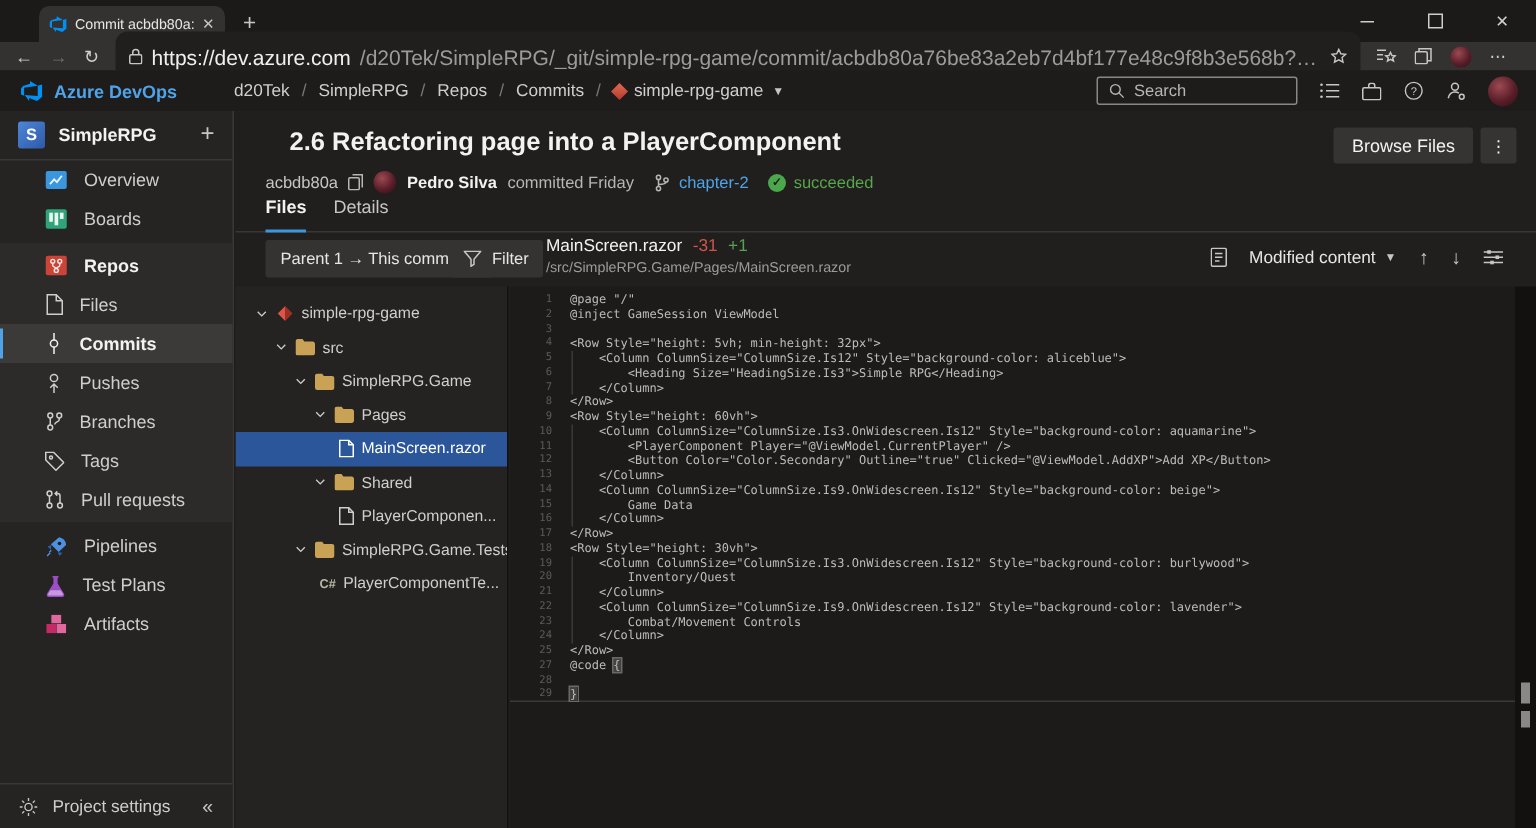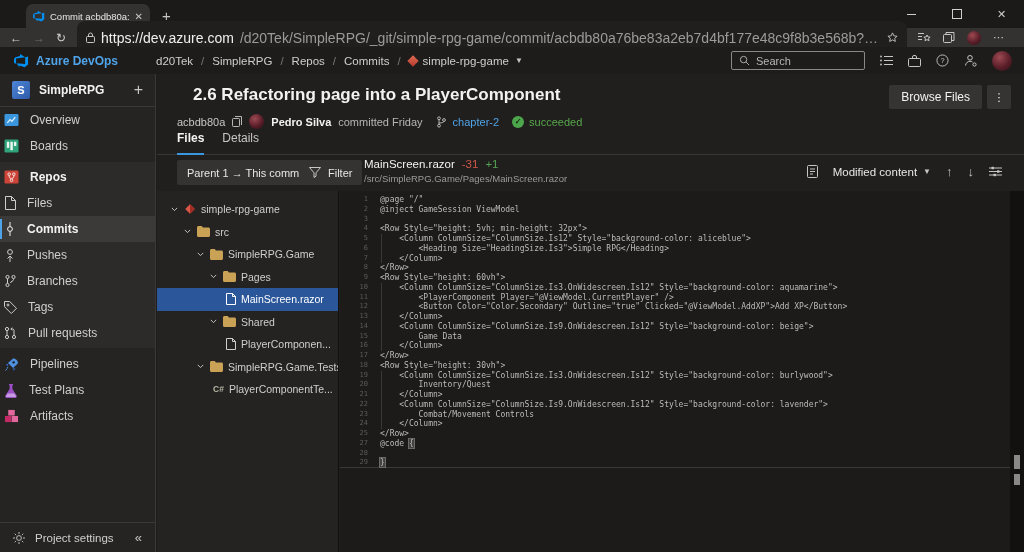--- a/index.html
+++ b/index.html
@@ -51,21 +51,21 @@
   .avatar{width:20px;height:20px;border-radius:50%;
           background:radial-gradient(circle at 38% 32%,#9c4a52 0%,#5a1e29 55%,#2c0e14 100%);}
 
   
   .sidebar{position:absolute;top:74px;left:0;width:156px;bottom:0;background:#252423;border-right:1px solid #3a3938;box-sizing:border-box;}
   .project-row{height:32px;display:flex;align-items:center;padding:0 12px;gap:9px;border-bottom:1px solid #3a3938;}
   .project-avatar{width:18px;height:18px;background:linear-gradient(135deg,#4e86d8,#2d5aa8);border-radius:2px;color:#fff;
                   font-size:11px;font-weight:bold;display:flex;align-items:center;justify-content:center;flex:none;}
   .project-name{font-weight:bold;color:#f3f2f1;font-size:12px;flex:1;}
   .plus{font-size:16px;color:#c8c6c4;line-height:1;}
-  .nav-item{height:26px;display:flex;align-items:center;gap:11px;padding-left:4px;font-size:12px;color:#d0cecc;position:relative;}
+  .nav-item{height:26px;display:flex;align-items:center;gap:11px;padding-left:30px;font-size:12px;color:#d0cecc;position:relative;}
   .nav-item .nav-label{white-space:nowrap;}
   .nav-item.header .nav-label{font-weight:bold;color:#f3f2f1;}
   .nav-group{background:#2c2b2a;padding:2px 0;margin-top:3px;margin-bottom:3px;}
   .nav-item.selected{background:#3b3a39;color:#f3f2f1;font-weight:bold;}
   .nav-item.selected::before{content:'';position:absolute;left:0;top:3px;bottom:3px;width:2px;background:#4fa3e8;}
   .sidebar-footer{position:absolute;bottom:0;left:0;right:0;height:29px;border-top:1px solid #3a3938;display:flex;
                   align-items:center;padding:0 13px;gap:10px;font-size:11.5px;color:#d0cecc;background:#252423;}
   .collapse{margin-left:auto;font-size:13px;color:#c8c6c4;}
 
   

